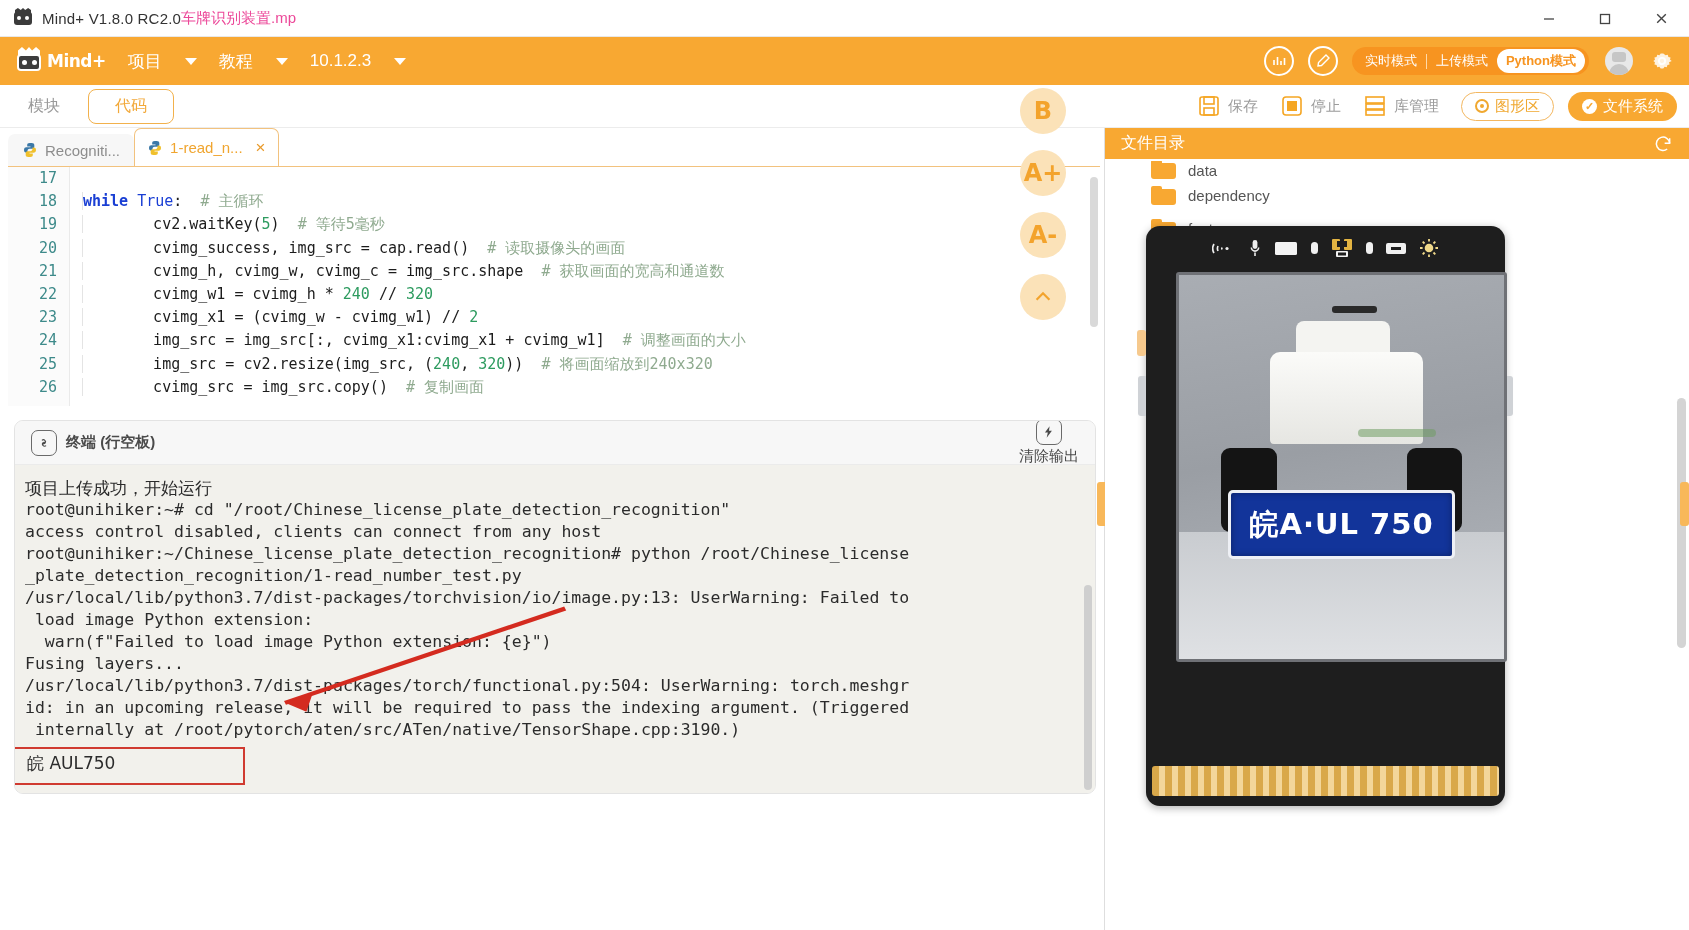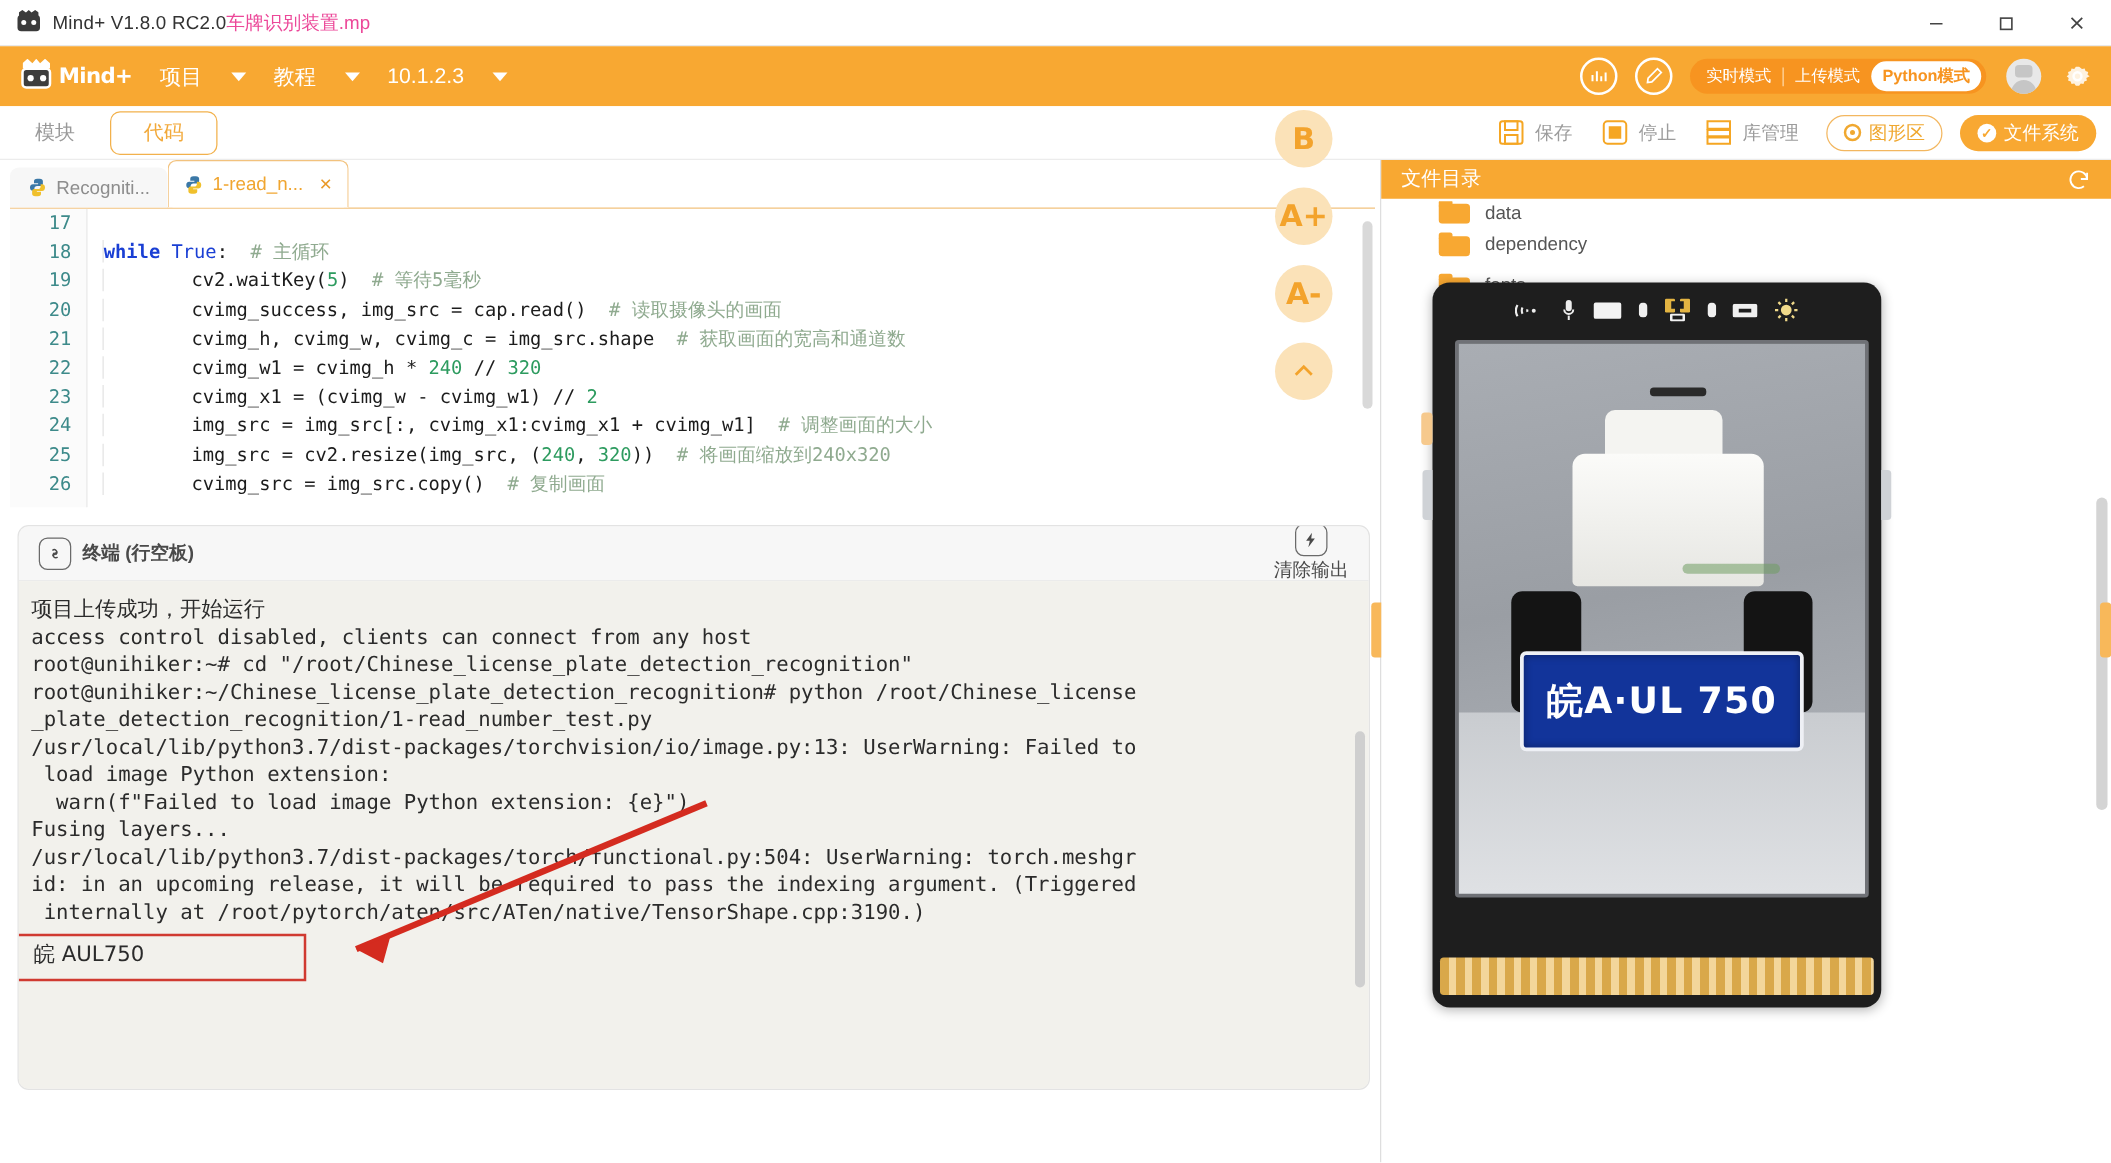--- a/index.html
+++ b/index.html
@@ -187,21 +187,21 @@
     display: flex; align-items: center; justify-content: center;
     color: #f3a32c; font-size: 24px; font-weight: bold; margin-bottom: 16px;
     font-family: "DejaVu Sans", sans-serif;
   }
 
   
   .ed-scroll { position: absolute; right: 2px; top: 10px; width: 8px; height: 150px; background: #d9d9d9; border-radius: 4px; }
 
   
   .terminal {
-    margin: 14px 8px 0 14px; height: 452px;
+    margin: 14px 8px 0 14px; height: 374px;
     border: 1px solid #e3e3e3; border-radius: 9px; overflow: hidden;
     display: flex; flex-direction: column; background: #f7f7f5;
   }
   .term-head {
     height: 44px; background: #f7f7f7; border-bottom: 1px solid #ebebeb;
     display: flex; align-items: center; padding: 0 16px; flex: none;
   }
   .term-title { display: flex; align-items: center; gap: 9px; font-size: 15px; color: #4a4a4a; font-weight: bold; }
   .sq-icon {
     width: 26px; height: 26px; border: 1.5px solid #6a6a6a; border-radius: 7px;
@@ -248,21 +248,21 @@
 
   
   .device {
     position: absolute; left: 41px; top: 98px; width: 359px; height: 580px;
     background: #1e1e1e; border-radius: 14px;
     box-shadow: 0 2px 9px rgba(0,0,0,.3);
   }
   .dev-topbar { height: 44px; display: flex; align-items: center; justify-content: center; gap: 13px; }
   .dev-ic { color: #e9e9e9; display: flex; align-items: center; }
   .dev-screen-frame {
-    position: absolute; left: 18px; top: 46px; width: 331px; height: 446px;
+    position: absolute; left: 30px; top: 46px; width: 331px; height: 390px;
     background: #8a8d92; border: 3px solid #6f7176; border-radius: 3px; overflow: hidden;
   }
   .dev-photo { position: absolute; inset: 0; }
   .ph-bg { position: absolute; inset: 0; background: linear-gradient(170deg,#a9adb3 0%,#9a9ea4 45%,#b6bac0 100%); }
   .ph-floor { position: absolute; left: 0; right: 0; bottom: 0; height: 33%; background: linear-gradient(180deg,#c9ccd0,#dfe1e4); }
   .ph-car-body {
     position: absolute; left: 28%; top: 20%; width: 47%; height: 24%;
     background: linear-gradient(180deg,#fbfbf9,#e6e6e2); border-radius: 10px 10px 4px 4px;
   }
   .ph-car-top {
@@ -498,22 +498,22 @@
             <svg width="14" height="16" viewBox="0 0 24 24" fill="currentColor">
               <path d="M13 2L5 13h5l-2 9 9-12h-5z"></path>
             </svg>
           </span>
           <span>清除输出</span>
         </div>
       </div>
       <div class="term-body" id="termbody">
         <div class="term-scroll"></div>
         <div class="tl cjk">项目上传成功，开始运行</div>
+          <div class="tl">root@unihiker:~# cd "/root/Chinese_license_plate_detection_recognition"</div>
           <div class="tl">access control disabled, clients can connect from any host</div>
-          <div class="tl">root@unihiker:~# cd "/root/Chinese_license_plate_detection_recognition"</div>
           <div class="tl">root@unihiker:~/Chinese_license_plate_detection_recognition# python /root/Chinese_license</div>
           <div class="tl">_plate_detection_recognition/1-read_number_test.py</div>
           <div class="tl">/usr/local/lib/python3.7/dist-packages/torchvision/io/image.py:13: UserWarning: Failed to</div>
           <div class="tl"> load image Python extension:</div>
           <div class="tl">  warn(f"Failed to load image Python extension: {e}")</div>
           <div class="tl">Fusing layers...</div>
           <div class="tl">/usr/local/lib/python3.7/dist-packages/torch/functional.py:504: UserWarning: torch.meshgr</div>
           <div class="tl">id: in an upcoming release, it will be required to pass the indexing argument. (Triggered</div>
           <div class="tl"> internally at /root/pytorch/aten/src/ATen/native/TensorShape.cpp:3190.)</div>
           <div class="hl-box"></div>

